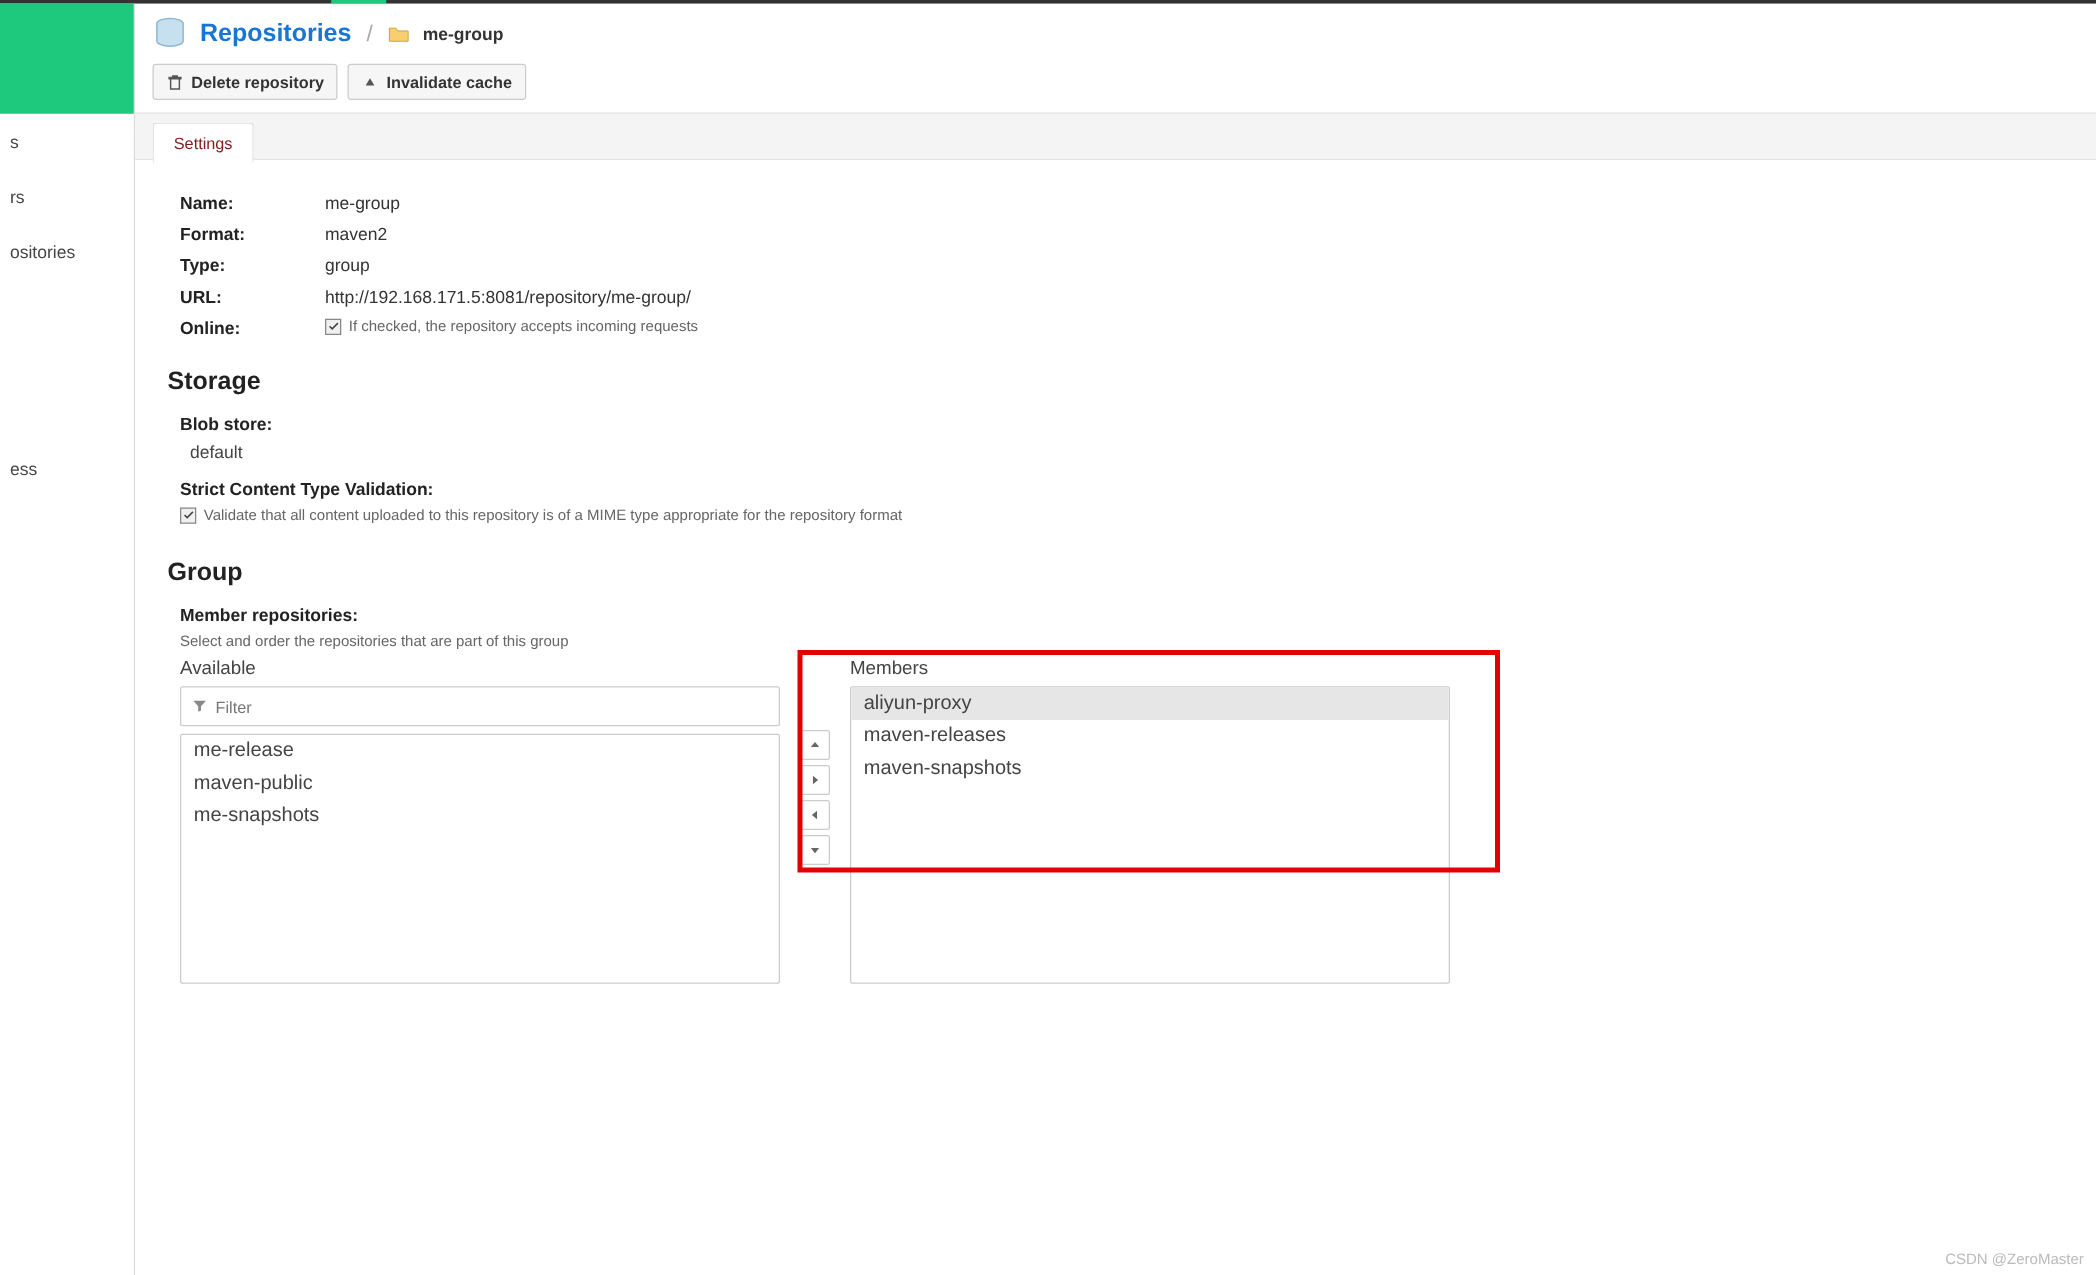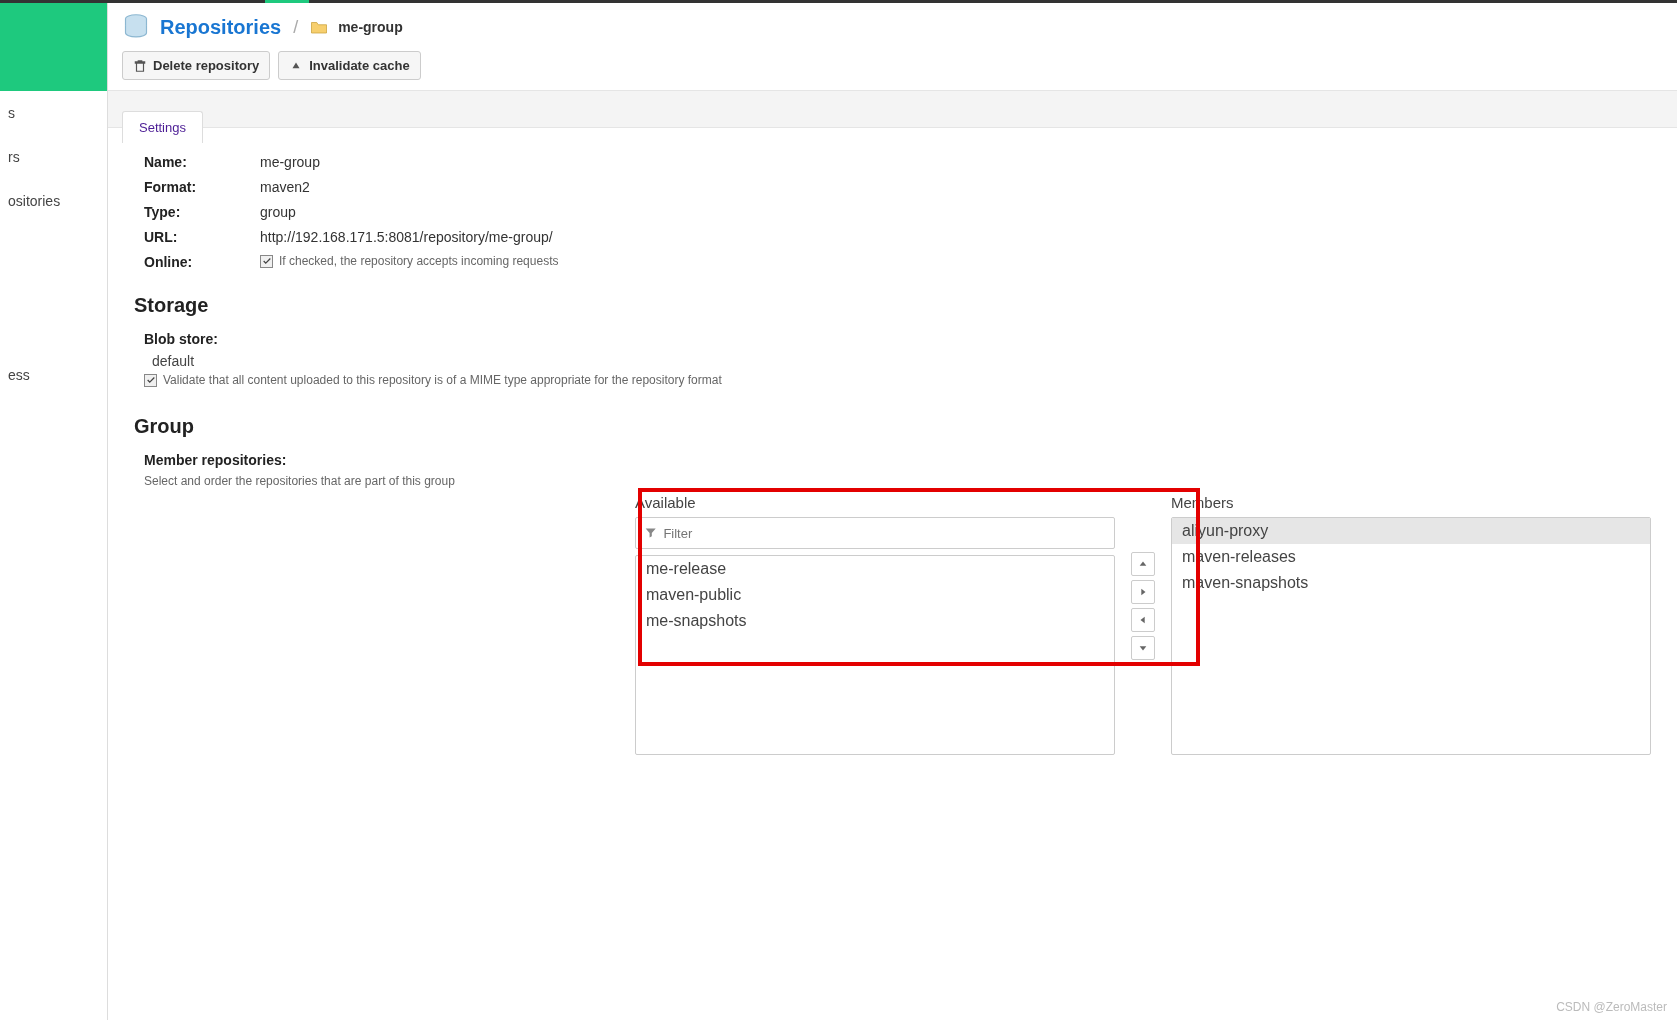--- a/index.html
+++ b/index.html
@@ -105,43 +105,43 @@
       display: flex;
       align-items: flex-end;
     }
     .tab {
       background: #fff;
       border: 1px solid #ddd;
       border-bottom: none;
       border-radius: 3px 3px 0 0;
       padding: 8px 16px;
       font-size: 13px;
-      color: #4c1d95;
+      color: #7f1d1d;
       position: relative;
-      top: 16px;
+      top: 3px;
     }
     .content { padding: 26px 26px 20px 26px; }
     .field-row { display: flex; margin-bottom: 9px; align-items: flex-start; font-size: 14px; }
     .field-label { width: 116px; font-weight: bold; color: #222; flex-shrink: 0; }
     .field-value { color: #333; }
     .checkbox-row { display: flex; align-items: center; gap: 6px; }
     .checkbox {
       width: 13px; height: 13px;
       border: 1px solid #888;
       background: #f0f0f0;
       display: inline-flex; align-items: center; justify-content: center;
     }
     .checkbox svg { width: 10px; height: 10px; }
     .help-text { font-size: 12px; color: #666; }
     .section-header { font-weight: bold; font-size: 20px; margin: 24px 0 14px 0; color: #222; }
     .sub-label { font-weight: bold; margin-bottom: 6px; font-size: 14px; color: #222; }
     .sub-value { margin-left: 8px; font-size: 14px; color: #444; }
     .group-section { margin-top: 28px; }
     .member-desc { font-size: 12px; color: #666; margin-top: 4px; margin-bottom: 6px; }
-    .dual-list { display: flex; align-items: flex-start; gap: 16px; position: relative; justify-content: flex-end; }
+    .dual-list { display: flex; align-items: flex-start; gap: 16px; position: relative; }
     .list-column { flex: 1; max-width: 480px; }
     .list-title { font-size: 15px; color: #444; margin-bottom: 6px; }
     .filter-box {
       display: flex; align-items: center;
       border: 1px solid #ccc;
       border-radius: 2px;
       height: 32px;
       padding: 0 8px;
       gap: 6px;
     }
@@ -277,20 +277,21 @@
         </span>
         <span class="help-text">If checked, the repository accepts incoming requests</span>
       </div>
     </div>
     </div>
 
     <div class="section-header">Storage</div>
     <div style="padding-left:10px;">
     <div class="sub-label">Blob store:</div>
     <div class="sub-value">default</div>
+    <div class="sub-label" style="margin-top:14px">Strict Content Type Validation:</div>
     <div class="checkbox-row" style="margin-top:4px">
       <span class="checkbox">
         <svg viewBox="0 0 24 24">
               <path d="M4 12l5 5L20 6" fill="none" stroke="#444" stroke-width="3"></path>
             </svg>
       </span>
       <span class="help-text">Validate that all content uploaded to this repository is of a MIME type appropriate for the repository format</span>
     </div>
     </div>
 

